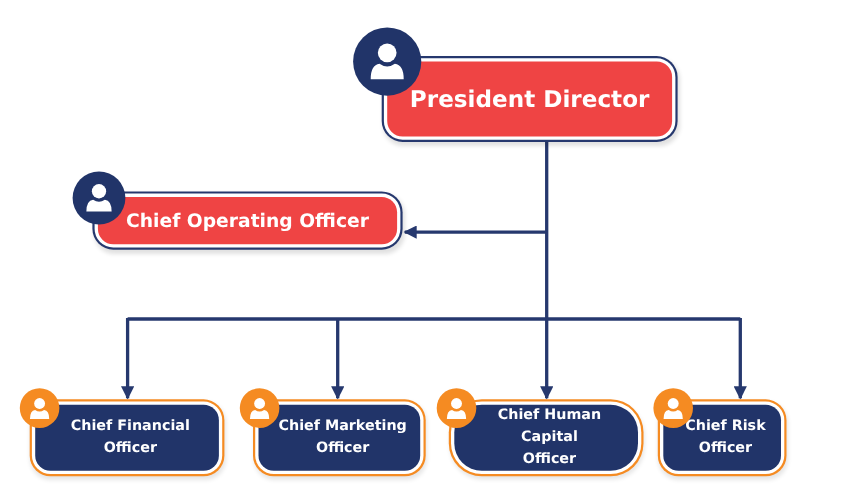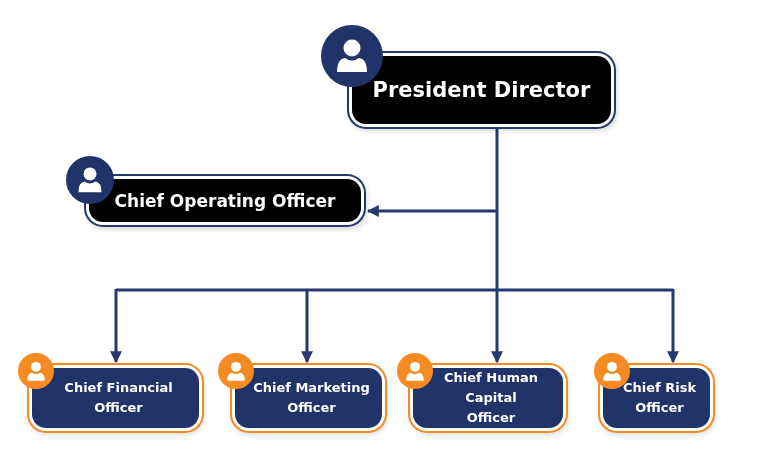--- a/index.html
+++ b/index.html
@@ -5,21 +5,21 @@
   html, body { margin: 0; padding: 0; background: #ffffff; }
   body { width: 765px; height: 456px; position: relative; overflow: hidden;
          font-family: "DejaVu Sans", sans-serif; }
   #connectors { position: absolute; left: 0; top: 0; width: 765px; height: 456px; }
   .box {
     position: absolute; box-sizing: border-box;
     display: flex; align-items: center; justify-content: center; text-align: center;
     color: #ffffff; font-weight: bold;
   }
   .box-orange {
-    background: #000000;
+    background: #ef4444;
     border-radius: 14px;
     box-shadow: 0 0 0 3px #ffffff, 0 0 0 5px #26386e, 2px 3px 4px 5px rgba(0,0,0,0.12);
   }
   .box-navy {
     background: #213469;
     border-radius: 14px;
     box-shadow: 0 0 0 3px #ffffff, 0 0 0 5px #f58b22, 1px 3px 4px 5px rgba(0,0,0,0.10);
   }
   .icon-circle {
     position: absolute; border-radius: 50%;
@@ -27,21 +27,21 @@
   }
   .icon-navy { background: #213469; }
   .icon-orange { background: #f58b22; }
   .icon-circle svg { display: block; }
 
   #president { left: 352px; top: 56px; width: 259px; height: 68px; font-size: 21px; }
   #coo { left: 89px; top: 179px; width: 272px; height: 43px; font-size: 17px; }
   .bottom { top: 368px; height: 60px; font-size: 13px; line-height: 20px; padding: 0 8px 0 14px; }
   #cfo  { left: 32px;  width: 167px; }
   #cmo  { left: 235px; width: 147px; }
-  #chco { left: 413px; width: 150px; }
+  #chco { left: 413px; width: 167px; border-radius: 25px; }
   #cro  { left: 603px; width: 107px; }
 
   #icon-president { left: 321px; top: 25px; width: 62px; height: 62px; }
   #icon-coo { left: 66px; top: 156px; width: 48px; height: 48px; }
   .icon-bottom { width: 36px; height: 36px; top: 353px; }
   #icon-cfo  { left: 18px; }
   #icon-cmo  { left: 218px; }
   #icon-chco { left: 397px; }
   #icon-cro  { left: 594px; }
 </style>

